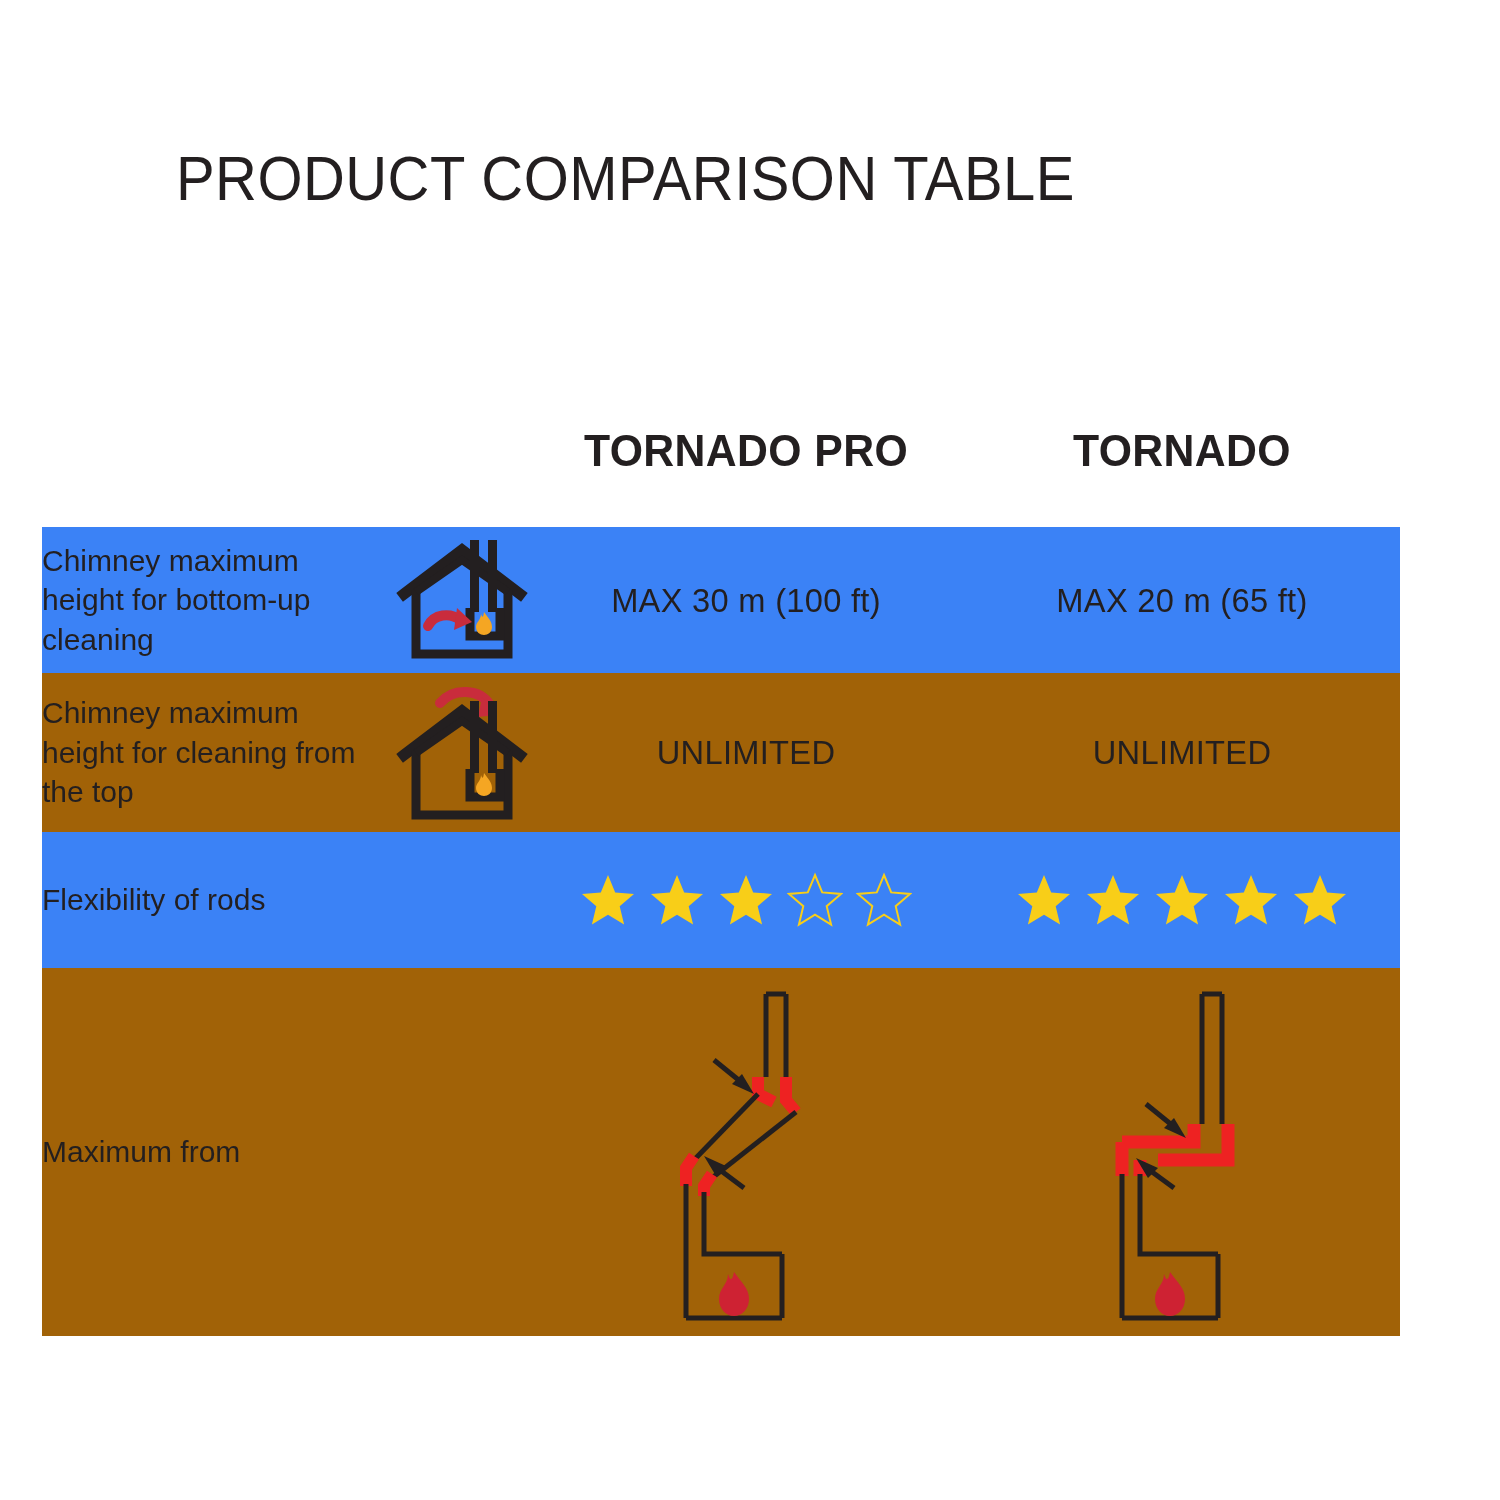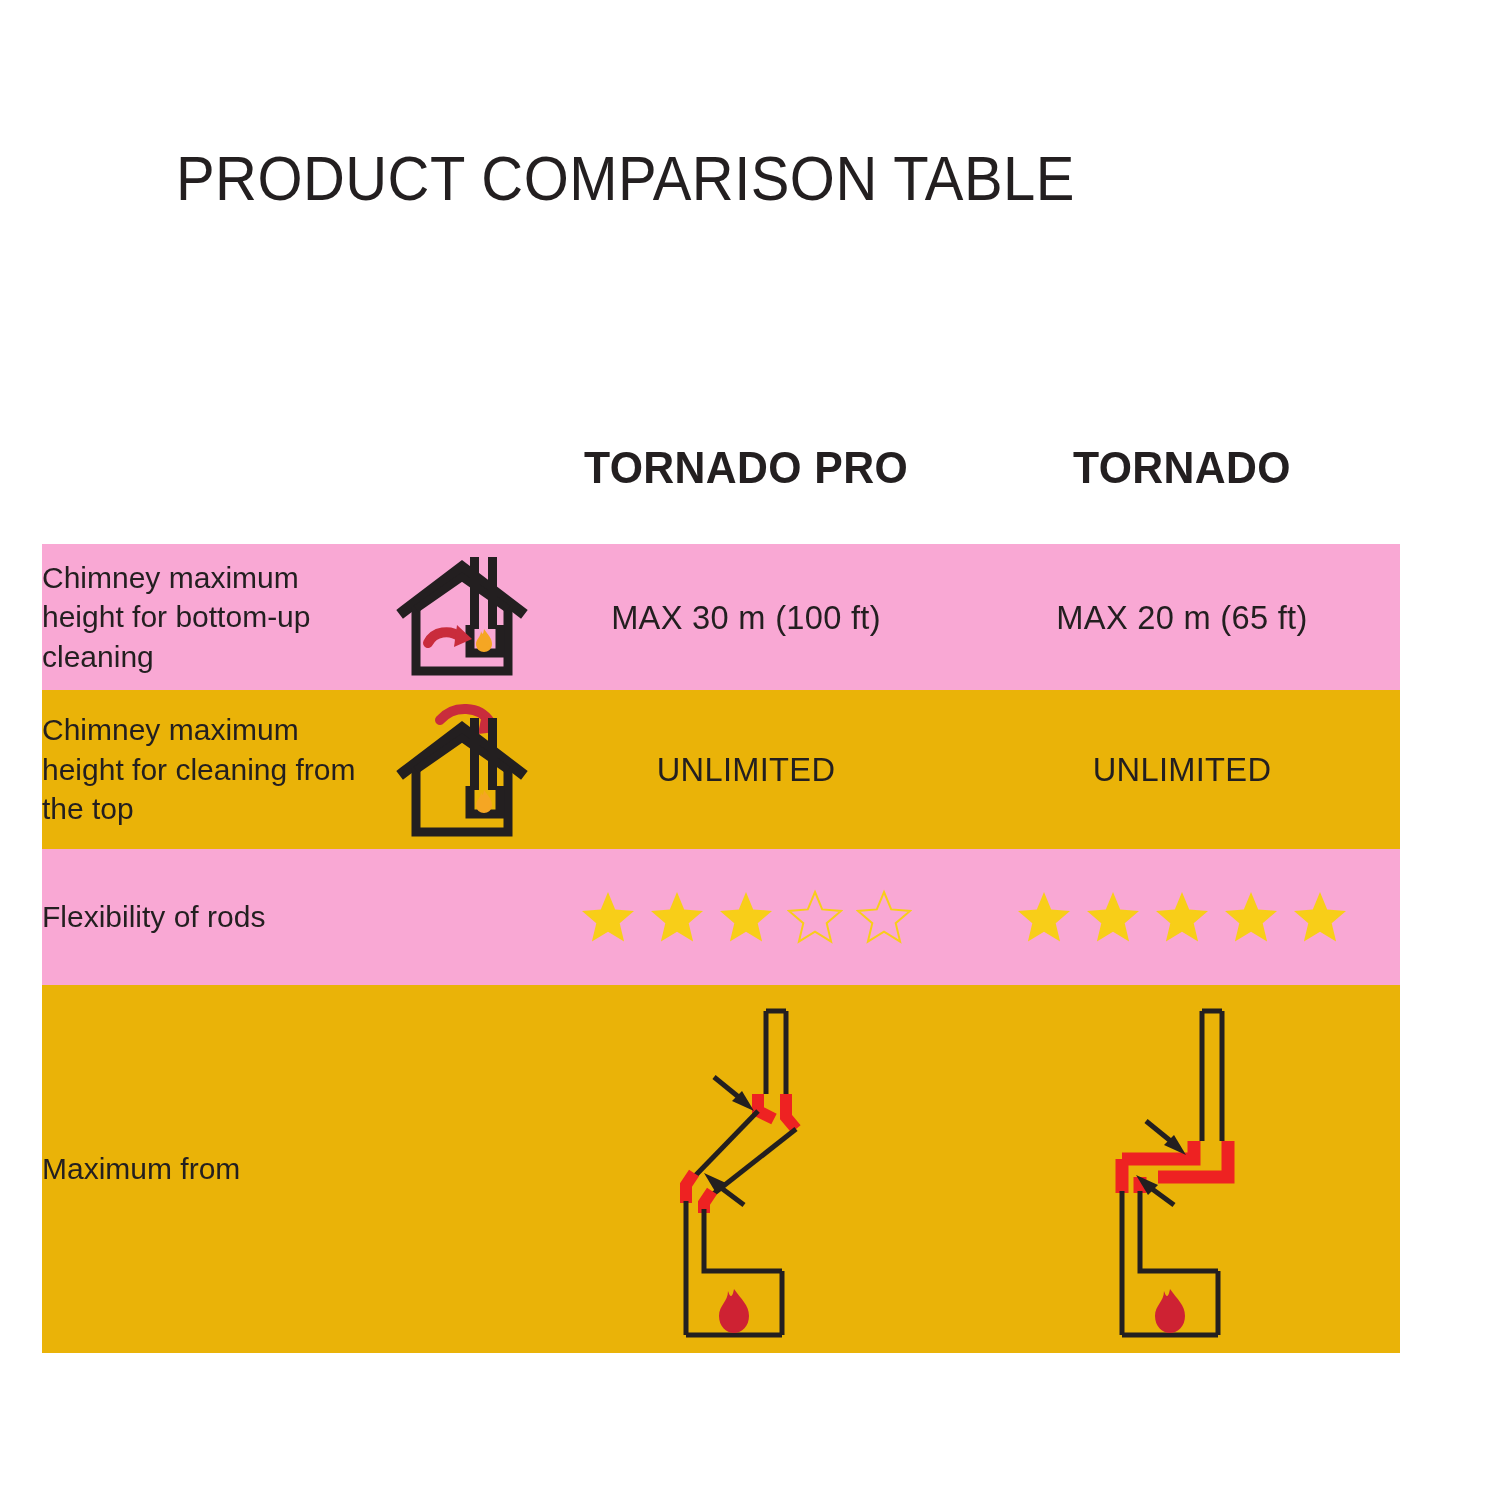--- a/index.html
+++ b/index.html
@@ -28,39 +28,39 @@
     color: #231f20;
     transform: scaleX(0.92);
     transform-origin: left top;
     white-space: nowrap;
   }
 
   
   .comparison-table {
     position: absolute;
     left: 42px;
-    top: 392px;
+    top: 375px;
     width: 1358px;
     height: 943px;
     border-collapse: collapse;
     table-layout: fixed;
   }
   .comparison-table td, .comparison-table th {
     padding: 0;
     margin: 0;
     vertical-align: middle;
     border: 0;
   }
 
   .col-feature { width: 486px; }
   .col-prod    { width: 436px; }
 
   
-  .row-shaded  { background: #f9a8d4; }
-  .row-plain   { background: #eab308; margin-left: 29px; }
+  .row-shaded  { background: #3b82f6; }
+  .row-plain   { background: #a16207; margin-left: 29px; }
 
   
   .cell {
     position: relative;
     box-sizing: border-box;
   }
   .vline {
     border-left: 1.5px solid #f2f0e9;
   }
   .tline {

